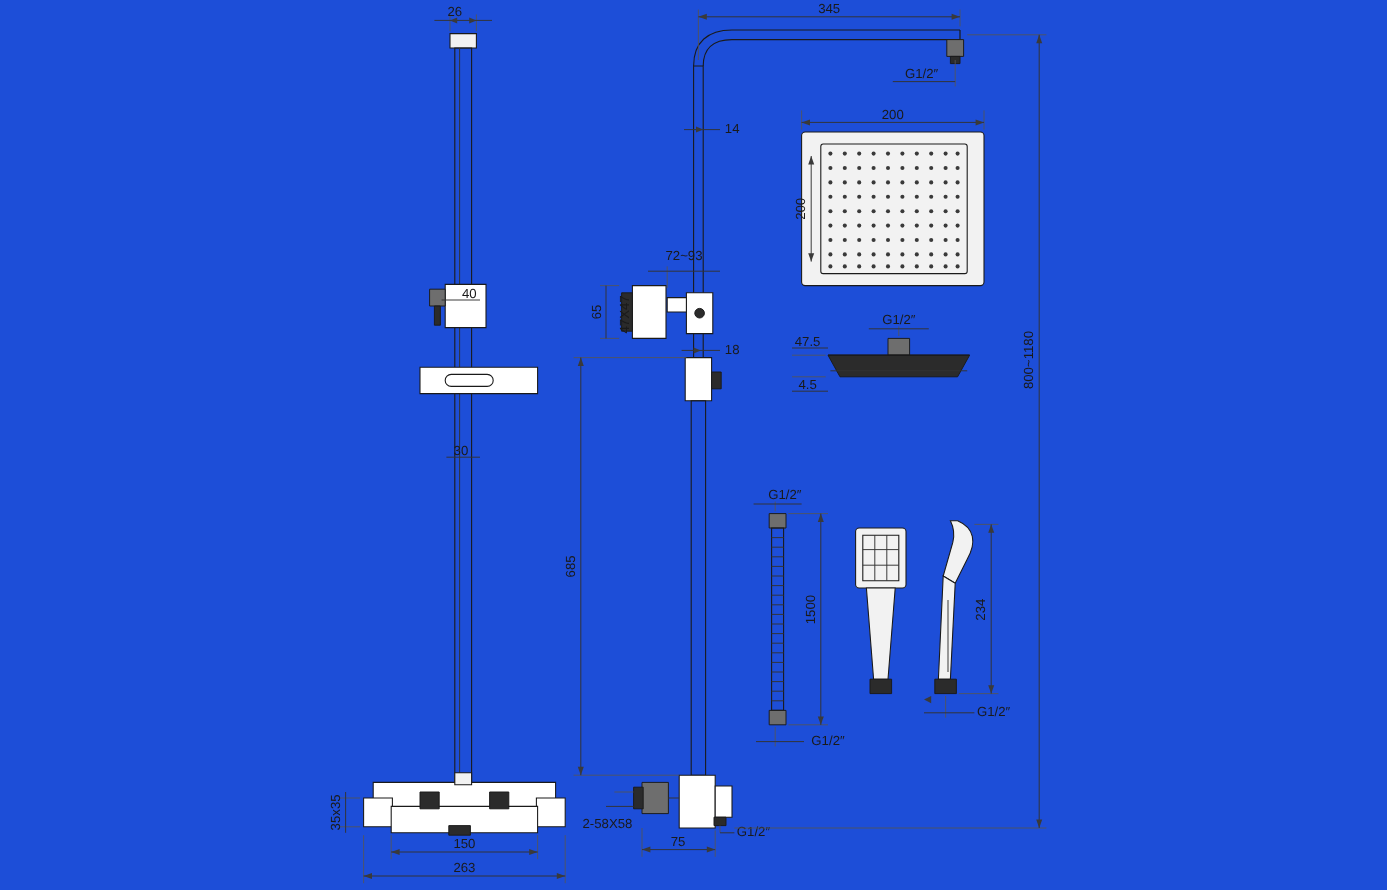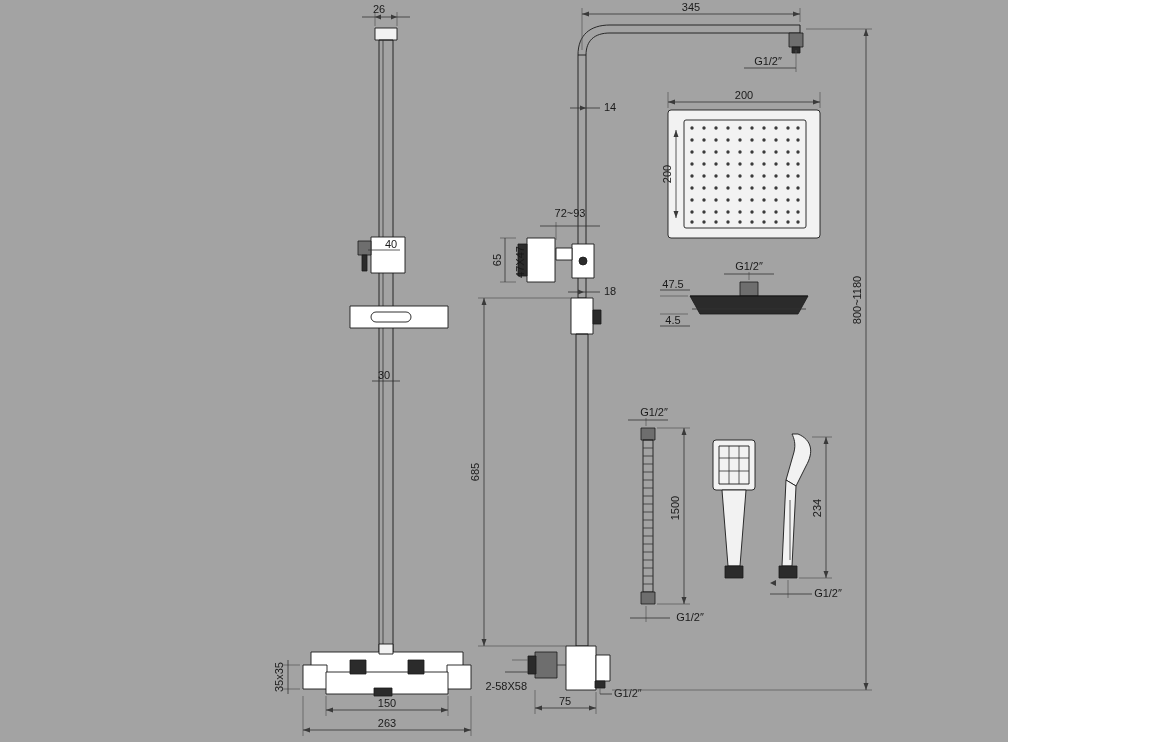--- a/index.html
+++ b/index.html
@@ -5,23 +5,23 @@
   html, body {
     margin: 0;
     padding: 0;
     background: #ffffff;
   }
   body {
     font-family: "Liberation Sans", sans-serif;
   }
   #sheet {
     position: relative;
-    width: 1008px;
+    width: 1156px;
     height: 742px;
-    background: #a3a3a3;
+    background: #1d4ed8;
     overflow: hidden;
   }
   #sheet svg {
     position: absolute;
     left: 0;
     top: 0;
   }
   .dimtext {
     font-family: "Liberation Sans", sans-serif;
     font-size: 11px;

